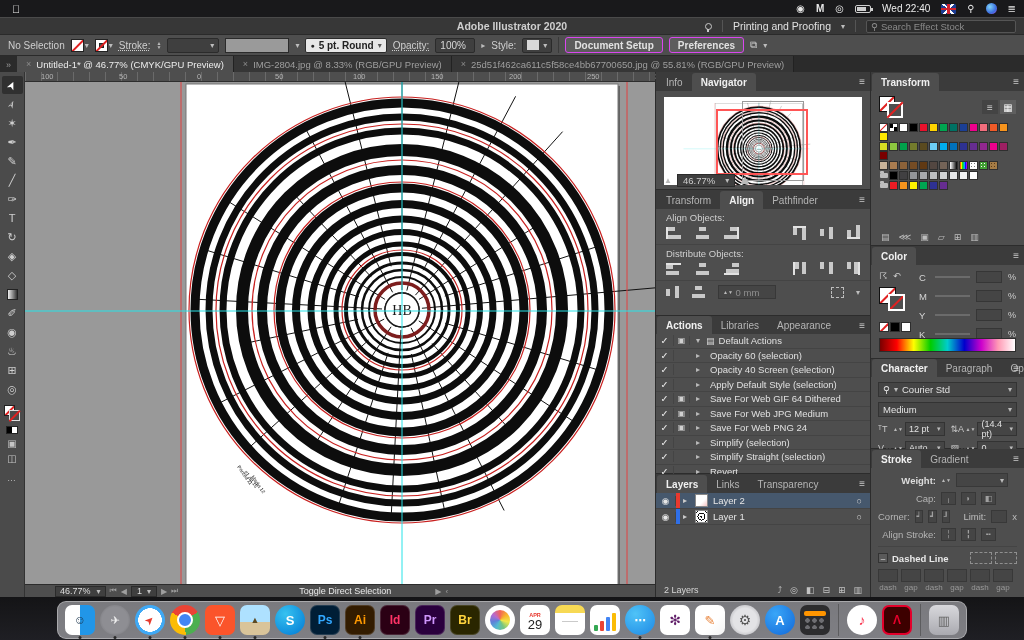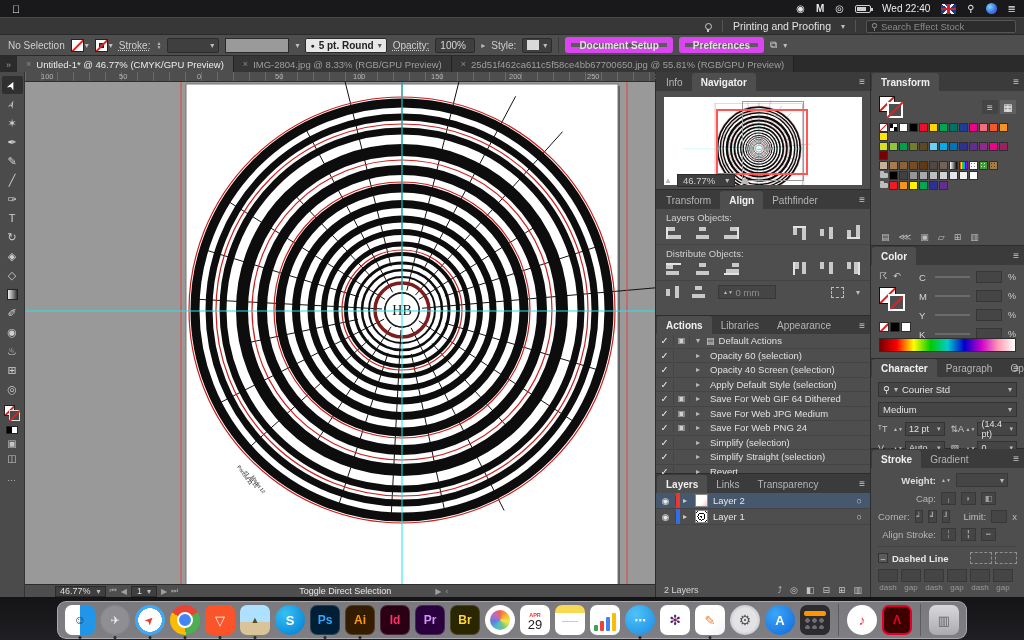--- a/index.html
+++ b/index.html
@@ -49,21 +49,21 @@
   .cb-label { color:#cfcfcf; }
   .swpair { display:flex; align-items:center; gap:1px; }
   .sw-none { width:13px; height:13px; background:#fff; border:1px solid #222; position:relative; overflow:hidden; }
   .sw-none:after { content:""; position:absolute; left:-3px; right:-3px; top:50%; height:1.5px; background:#e02020;
     transform:rotate(-45deg); }
   .sw-none.stroke:before { content:""; position:absolute; inset:3px; background:#4e4e4e; border:1px solid #222; }
   .dd { background:#3f3f3f; border:1px solid #2b2b2b; border-radius:2px; height:15px;
     display:inline-flex; align-items:center; padding:0 4px; gap:4px; color:#d8d8d8; }
   .dd.light { background:#e7e7e7; color:#222; font-weight:bold; }
   .stepper { display:inline-flex; flex-direction:column; font-size:5px; color:#bbb; line-height:4px; }
-  .cb-btn { background:#5c5c5c; border:6px solid #d946ef; border-radius:3px; height:16px;
+  .cb-btn { background:#5c5c5c; border:1px solid #d946ef; border-radius:3px; height:16px;
     display:inline-flex; align-items:center; padding:0 8px; font-weight:bold; color:#e2e2e2; }
   .brushbox { width:64px; height:15px; background:#9a9a9a; border:1px solid #2b2b2b; }
   .cbsep { width:1px; height:16px; background:#3a3a3a; }
 
   
   .tabbar { height:16px; background:#2b2b2b; display:flex; align-items:flex-end; }
   .tab-overflow { color:#9a9a9a; font-size:9px; padding:0 6px 2px; }
   .doctab { height:16px; display:flex; align-items:center; gap:5px; padding:0 9px;
     background:#363636; color:#9f9f9f; font-size:9.5px; border-right:1px solid #222; white-space:nowrap; }
   .doctab.active { background:#4e4e4e; color:#ececec; }
@@ -307,20 +307,21 @@
         </span>
       <span>Wed 22:40</span>
       <span class="ukflag"></span>
       <span class="mstat-ic">⚲</span>
       <span class="siri"></span>
       <span class="mstat-ic">≣</span>
     </div>
   </div>
 
   <div class="titlebar">
+    <span class="wtitle">Adobe Illustrator 2020</span>
     <div class="tb-right">
       <span class="bulb"></span>
       <span class="tb-sep"></span>
       <span class="workspace">Printing and Proofing</span>
       <span class="chev">▾</span>
       <span class="tb-sep"></span>
       <span class="stocksearch">
         <span>⚲</span>
         <span>Search Effect Stock</span>
       </span>
@@ -624,21 +625,21 @@
       </div>
 
       <div class="panel" style="height:126px">
         <div class="ptabs" id="align-tabs">
             <span class="ptab">Transform</span>
             <span class="ptab active">Align</span>
             <span class="ptab">Pathfinder</span>
             <span class="pmenu">≡</span>
           </div>
         <div class="pbody">
-          <div class="allabel">Layers Objects:</div>
+          <div class="allabel">Align Objects:</div>
           <div class="algrow icons" id="align-objects-icons">
               <span class="alico left">
                 <i class="a"></i>
                 <i class="b"></i>
               </span>
               <span class="alico hcenter">
                 <i class="a"></i>
                 <i class="b"></i>
               </span>
               <span class="alico right">

